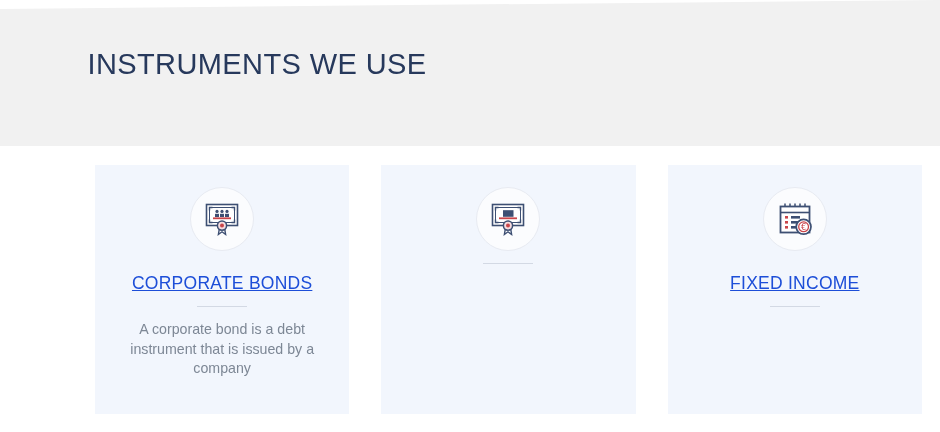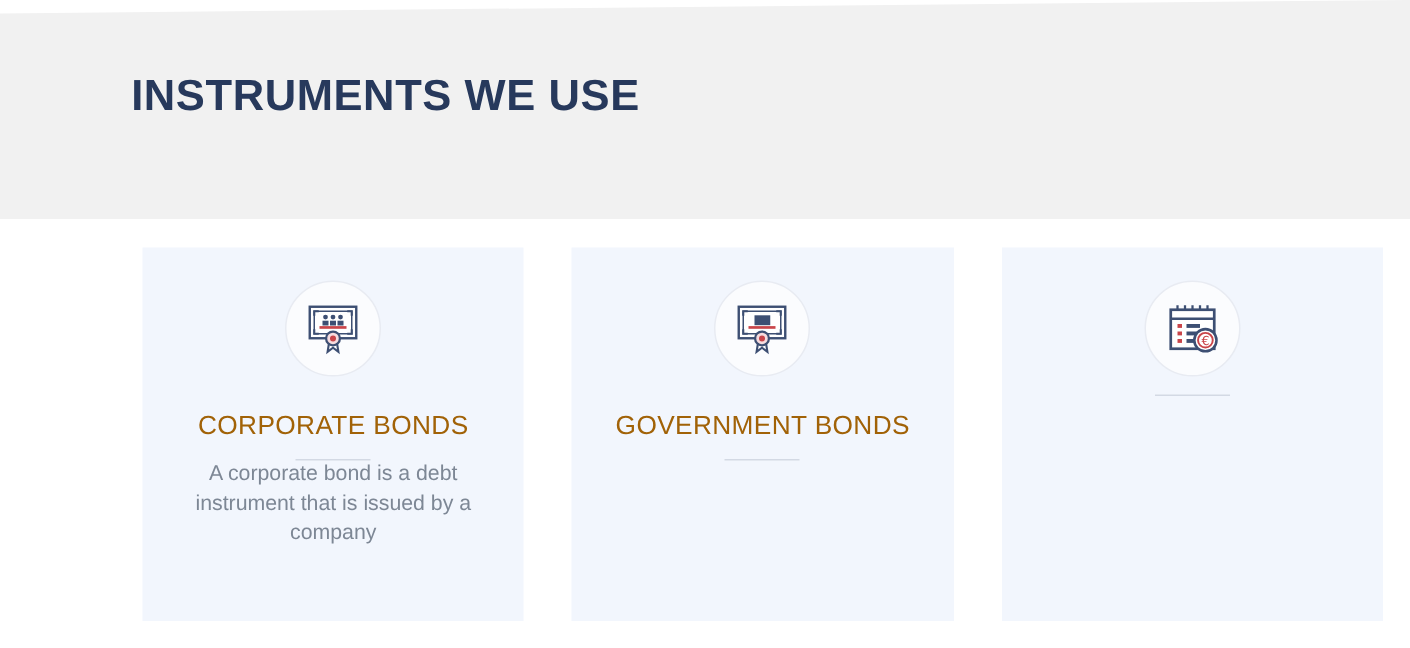--- a/index.html
+++ b/index.html
@@ -29,21 +29,21 @@
 
   
   #section-title {
     position: absolute;
     left: 0;
     top: 48px;
     width: 804px;
     text-align: center;
     padding-right: 290px;
     font-size: 29px;
-    font-weight: bold;
+    font-weight: normal;
     letter-spacing: 0.4px;
     color: #27395c;
     white-space: nowrap;
   }
 
   
   #content-panel {
     position: absolute;
     left: 80px;
     top: 146px;
@@ -86,35 +86,37 @@
     margin-top: 8px;
   }
   .icon-circle svg { display: block; }
 
   
   .card-title {
     margin-top: 22px;
     font-size: 17.5px;
     font-weight: normal;
     letter-spacing: 0.25px;
-    color: #a16207;
+    color: #1d4ed8;
     text-align: right;
     white-space: nowrap;
+    text-decoration: underline;
   }
 
   
   .card-divider {
     margin-top: 12px;
     width: 50px;
     height: 1px;
     background: #d3d9e4;
   }
 
   
   .card-desc {
+    margin-top: 13px;
     font-size: 14.2px;
     line-height: 19.5px;
     color: #7d8795;
     text-align: center;
     max-width: 205px;
   }
 </style>
 </head>
 <body>
 
@@ -169,21 +171,20 @@
         <path d="M32.5 20.5 L32.5 23.5 L29.5 23.5" fill="none" stroke="#3d4f73" stroke-width="1.4"></path>
 
         <rect x="15" y="11.2" width="10.5" height="6.6" fill="#3d4f73"></rect>
         <rect x="11" y="18.4" width="18" height="1.8" fill="#c9454a"></rect>
 
         <path d="M17.6 28 L16.4 35.5 L20 32.8 L23.6 35.5 L22.4 28 Z" fill="#ffffff" stroke="#3d4f73" stroke-width="1.4"></path>
         <circle cx="20" cy="26.6" r="4.6" fill="#f6dcdf" stroke="#3d4f73" stroke-width="1.5"></circle>
         <circle cx="20" cy="26.6" r="2" fill="#c9454a"></circle>
       </svg>
     </div>
-    <div class="card-title">GOVERNMENT BONDS</div>
     <div class="card-divider"></div>
   </div>
 
   <div class="card">
     <div class="icon-circle">
       <svg width="40" height="40" viewBox="0 0 40 40" aria-hidden="true">
 
         <path d="M10 4.5 L10 9" stroke="#3d4f73" stroke-width="1.5" fill="none"></path>
         <path d="M15 4.5 L15 9" stroke="#3d4f73" stroke-width="1.5" fill="none"></path>
         <path d="M20 4.5 L20 9" stroke="#3d4f73" stroke-width="1.5" fill="none"></path>
@@ -198,16 +199,17 @@
         <rect x="10" y="22" width="3" height="2.6" fill="#c9454a"></rect>
         <rect x="16" y="22" width="9" height="2.6" fill="#3d4f73"></rect>
         <rect x="10" y="27" width="3" height="2.6" fill="#c9454a"></rect>
         <rect x="16" y="27" width="6" height="2.6" fill="#3d4f73"></rect>
 
         <circle cx="28.6" cy="27.8" r="7.4" fill="#ffffff" stroke="#3d4f73" stroke-width="1.7"></circle>
         <circle cx="28.6" cy="27.8" r="4.9" fill="none" stroke="#c9454a" stroke-width="1.3"></circle>
         <text x="28.6" y="31.3" font-family="DejaVu Sans, sans-serif" font-size="8.4" fill="#c9454a" text-anchor="middle">€</text>
       </svg>
     </div>
+    <div class="card-title">FIXED INCOME</div>
     <div class="card-divider"></div>
   </div>
 
 </div>
 
 </body></html>

